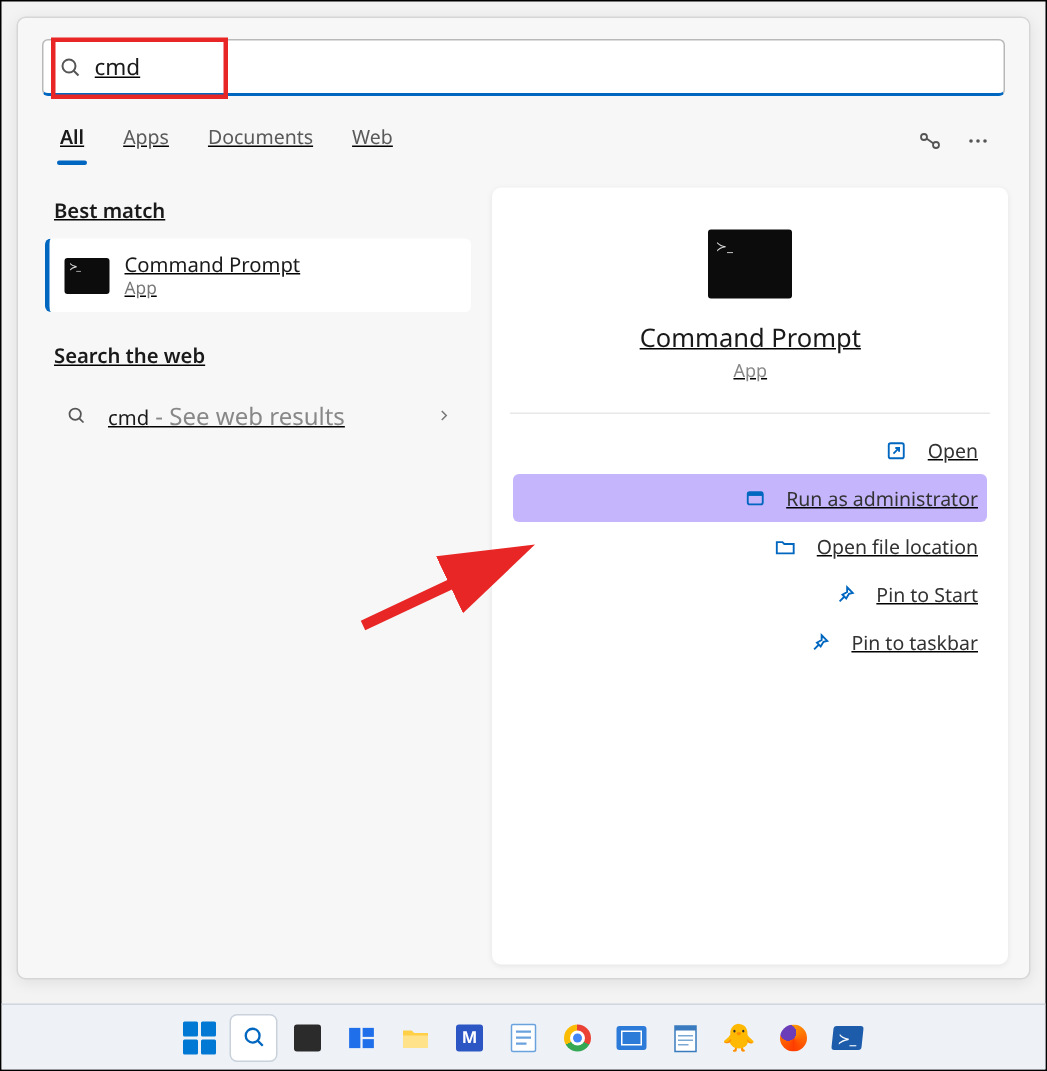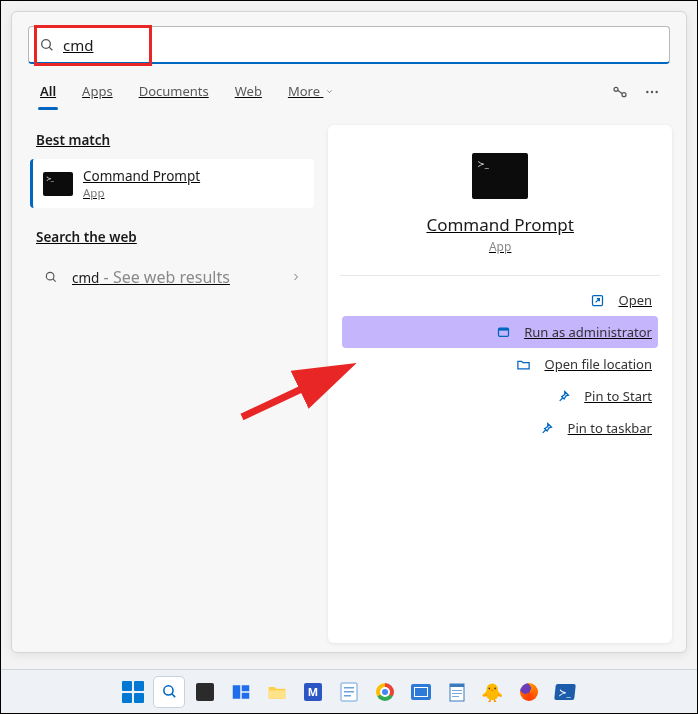--- a/index.html
+++ b/index.html
@@ -7,21 +7,21 @@
   .panel { position: absolute; inset: 10px 10px 60px 10px; background: #f7f7f7; border: 1px solid #d6d6d6; border-radius: 6px; box-shadow: 0 2px 10px rgba(0,0,0,0.08); text-decoration: underline; }
 
   
   .search-wrap { margin: 14px 16px 8px 16px; }
   .search { display: flex; align-items: center; background: #fff; border: 1px solid #b8b8b8; border-bottom: 2px solid #0067c0; border-radius: 4px; height: 38px; padding: 0 10px; }
   .search svg { flex: 0 0 auto; }
   .search-input { border: none; outline: none; font-size: 15px; margin-left: 8px; width: 100%; background: transparent; color: #1a1a1a; }
   .search-highlight { position: absolute; left: 22px; top: 13px; width: 118px; height: 41px; border: 3px solid #e92626; pointer-events: none; }
 
   
-  .tabs-row { display: flex; align-items: flex-start; padding: 0 18px; border-bottom: 1px solid transparent; margin-top: 12px; }
+  .tabs-row { display: flex; align-items: flex-end; padding: 0 18px; border-bottom: 1px solid transparent; margin-top: 12px; }
   .tab { font-size: 13px; color: #5a5a5a; padding: 6px 10px 10px 10px; margin-right: 6px; cursor: pointer; position: relative; }
   .tab.active { color: #1a1a1a; font-weight: 600; }
   .tab.active::after { content: ""; position: absolute; left: 8px; right: 8px; bottom: 0; height: 3px; background: #0067c0; border-radius: 2px; }
   .more-chevron { margin-left: 2px; }
   .tabs-row .spacer { flex: 1; }
   .right-btn { width: 32px; height: 32px; display: flex; align-items: center; justify-content: center; cursor: pointer; border-radius: 4px; color: #4a4a4a; }
 
   
   .content { display: flex; padding: 14px 14px 0 14px; gap: 10px; height: calc(100% - 108px); }
   .left { flex: 1 1 46%; min-width: 0; }
@@ -82,26 +82,20 @@
       <input class="search-input" value="cmd" style="">
     </div>
   </div>
   <div class="search-highlight"></div>
 
   <div class="tabs-row">
     <div class="tab active">All</div>
     <div class="tab">Apps</div>
     <div class="tab">Documents</div>
     <div class="tab">Web</div>
-    <div class="tab">
-      <span>More</span>
-      <svg class="more-chevron" width="9" height="9" viewBox="0 0 24 24" fill="none" stroke="#666" stroke-width="2">
-          <polyline points="6 9 12 15 18 9"></polyline>
-        </svg>
-    </div>
     <div class="spacer"></div>
     <div class="right-btn">
       <svg width="16" height="16" viewBox="0 0 24 24" fill="none" stroke="#555" stroke-width="1.8">
           <circle cx="6" cy="8" r="3"></circle>
           <circle cx="18" cy="16" r="3"></circle>
           <path d="M8.5 9.5 15.5 14.5"></path>
         </svg>
     </div>
     <div class="right-btn">
       <svg width="16" height="16" viewBox="0 0 24 24" fill="#555">

